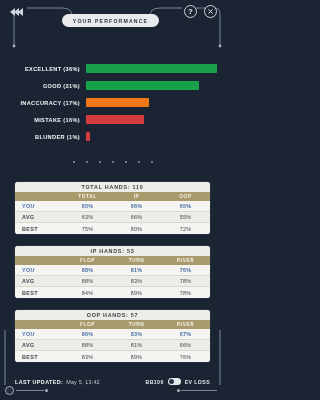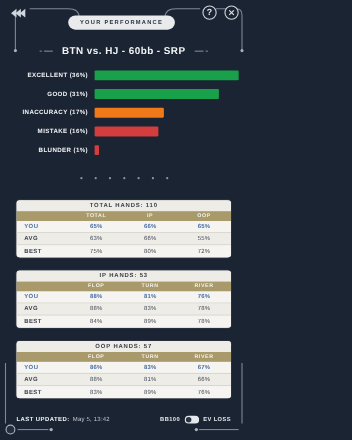--- a/index.html
+++ b/index.html
@@ -354,31 +354,20 @@
     </div>
 
     <div class="icon-btn icon-close">
       <svg width="7" height="7" viewBox="0 0 10 10">
         <line x1="2" y1="2" x2="8" y2="8" stroke="#e8eaec" stroke-width="1.4"></line>
         <line x1="8" y1="2" x2="2" y2="8" stroke="#e8eaec" stroke-width="1.4"></line>
       </svg>
     </div>
   </div>
 
-  <div class="subtitle-row">
-    <span class="sub-dash">
-      <i class="dash-a"></i>
-        <i class="dash-b"></i>
-    </span>
-    <span class="subtitle-text">BTN vs. HJ - 60bb - SRP</span>
-    <span class="sub-dash">
-      <i class="dash-b"></i>
-        <i class="dash-a"></i>
-    </span>
-  </div>
 
   <div class="chart">
 
     <div class="bar-row">
       <div class="bar-label">EXCELLENT (36%)</div>
       <div class="bar-track">
         <div class="bar-fill" style="width: 94%; background: rgb(25, 160, 74);"></div>
       </div>
     </div>
 

